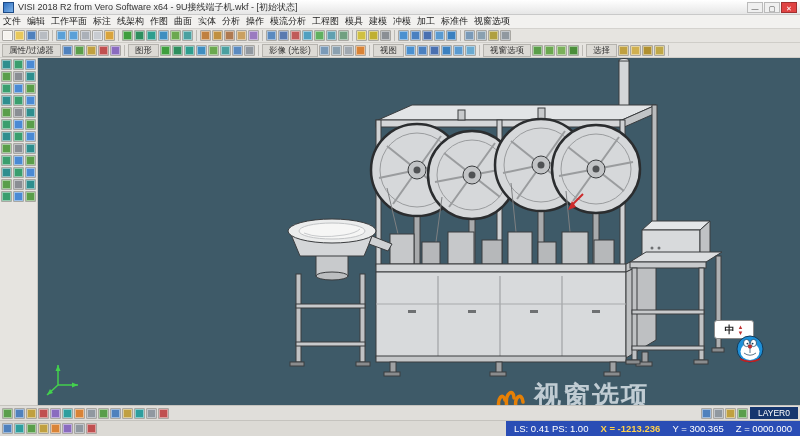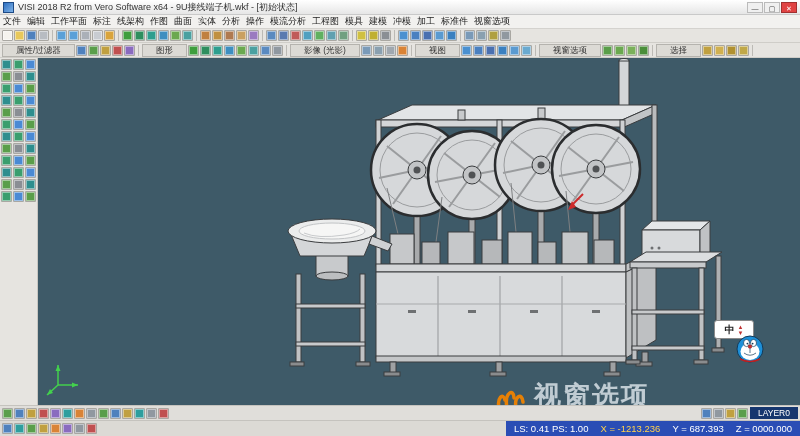--- a/index.html
+++ b/index.html
@@ -14,21 +14,21 @@
   .wbtn.close{color:#fff;border-color:#a03030;}
   
   .menubar{height:13px;background:#f2f1ef;border-bottom:1px solid #d4d2ce;display:flex;align-items:center;font-size:9px;color:#222;flex:0 0 13px;}
   .menu-item{padding:0 3px;line-height:13px;white-space:nowrap;}
   
   .toolbar1,.toolbar2{background:#e6e4e0;border-bottom:1px solid #cfcdc8;display:flex;align-items:center;gap:1px;padding:0 2px;box-sizing:border-box;}
   .toolbar1{height:14px;flex:0 0 14px;}
   .toolbar2{height:15px;flex:0 0 15px;font-size:8.5px;color:#333;}
   .tbico{width:11px;height:11px;border:1px solid #a9a7a2;border-radius:1px;display:inline-block;box-sizing:border-box;box-shadow:inset 0 0 0 1px rgba(255,255,255,.45);flex:0 0 auto;}
   .tbsep{width:1px;height:11px;background:#bcbab5;margin:0 2px;flex:0 0 auto;}
-  .tb-label{background:#dcdad5;border:1px solid #b5b3ae;padding:0 13px;height:11px;line-height:11px;white-space:nowrap;flex:0 0 auto;}
+  .tb-label{background:#dcdad5;border:1px solid #b5b3ae;padding:0 6px;height:11px;line-height:11px;white-space:nowrap;flex:0 0 auto;}
   
   .main{flex:1;display:flex;min-height:0;}
   .left-toolbar{width:38px;background:#e6e4e0;border-right:1px solid #c8c6c1;display:flex;flex-wrap:wrap;align-content:flex-start;gap:1px;padding:1px;box-sizing:border-box;flex:0 0 38px;}
   .viewport{flex:1;position:relative;overflow:hidden;background:#3e5a68;}
   .machine{position:absolute;left:0;top:0;}
   .axis{position:absolute;left:4px;bottom:6px;}
   
   .watermark{position:absolute;left:455px;top:320px;display:flex;align-items:center;gap:5px;opacity:.95;}
   .watermark .wm-text{font-size:27px;font-weight:bold;letter-spacing:2px;color:rgba(219,227,232,.88);white-space:nowrap;}
   
@@ -36,21 +36,21 @@
   .ime-box{position:absolute;left:0;top:0;width:38px;height:17px;background:#fff;border:1px solid #8a8a8a;border-radius:3px;display:flex;align-items:center;justify-content:center;gap:3px;font-size:10px;font-weight:bold;color:#222;}
   .ime-arrows{font-size:6px;color:#c03030;line-height:1;}
   .dora{position:absolute;left:20px;top:13px;}
   
   .statusbar1{height:15px;flex:0 0 15px;background:#e0deda;border-top:1px solid #c5c3be;display:flex;align-items:center;gap:2px;padding:0 2px;font-size:8.5px;box-sizing:border-box;}
   .statusbar2{height:16px;flex:0 0 16px;background:#dcdad5;border-top:1px solid #c5c3be;display:flex;align-items:center;font-size:9px;padding-left:2px;box-sizing:border-box;}
   .srow{display:flex;gap:1px;align-items:center;}
   .sspacer{flex:1;}
   .layer-chip{background:#16366e;color:#fff;padding:0 8px;height:12px;line-height:12px;font-size:8.5px;white-space:nowrap;}
   .bluebar{background:#2a4db5;color:#fff;height:100%;display:flex;align-items:center;gap:12px;padding:0 8px;font-size:9.5px;min-width:250px;justify-content:flex-end;white-space:nowrap;box-sizing:border-box;}
-  .bluebar .cx{color:#ffd24d;}
+  .bluebar .cx{color:#ffd24d;font-weight:bold;}
 </style>
 </head>
 <body>
 
 <div class="window">
 
   <div class="titlebar">
     <span class="appicon"></span>
     <span class="title">VISI 2018 R2 from Vero Software x64 - 9U接线端子机.wkf - [初始状态]</span>
     <span class="winbtns">
@@ -445,18 +445,18 @@
         <span class="tbico" style="background: rgb(192, 160, 64);"></span>
         <span class="tbico" style="background: rgb(217, 131, 54);"></span>
         <span class="tbico" style="background: rgb(138, 107, 191);"></span>
         <span class="tbico" style="background: rgb(144, 152, 160);"></span>
         <span class="tbico" style="background: rgb(192, 80, 80);"></span>
       </span>
     <span class="sspacer"></span>
     <span class="bluebar" style="background: rgb(42, 77, 181);">
       <span>LS: 0.41 PS: 1.00</span>
       <span class="cx">X = -1213.236</span>
-      <span>Y = 687.393</span>
+      <span>Y = 300.365</span>
       <span>Z = 0000.000</span>
     </span>
   </div>
 
 </div>
 
 </body></html>

